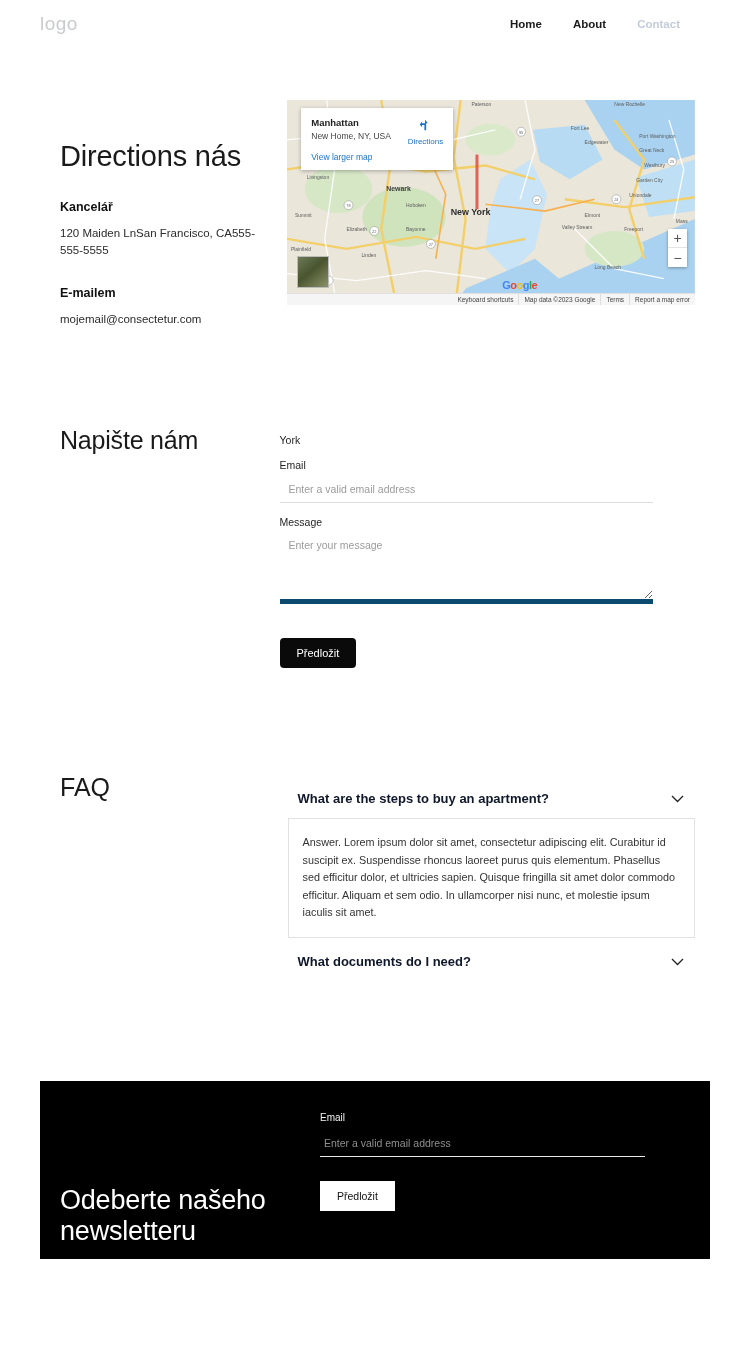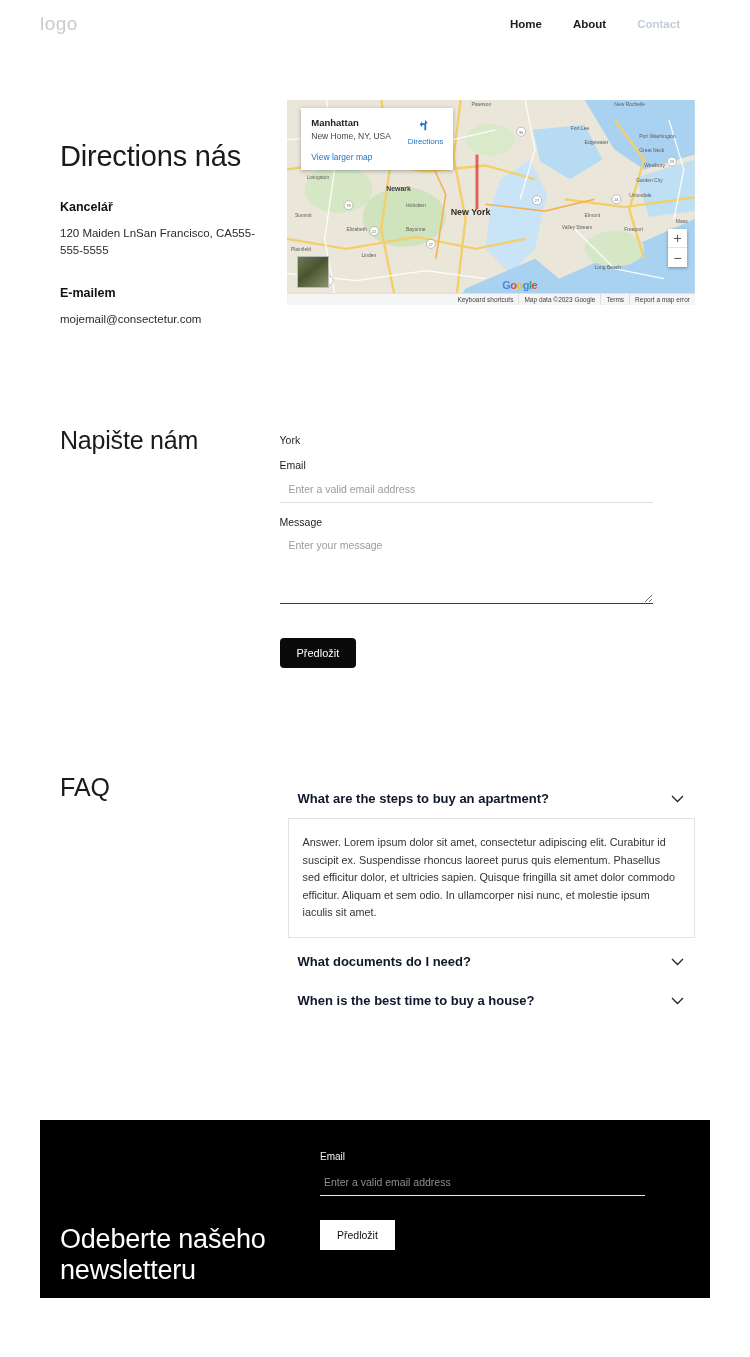--- a/index.html
+++ b/index.html
@@ -158,21 +158,21 @@
     width: 100%;
     border: none; border-bottom: 1px solid #ddd;
     font-family: "Liberation Sans", sans-serif;
     font-size: 10.5px; color: #333;
     padding: 3px 0 7px 9px;
     outline: none; background: transparent;
   }
   .finput::placeholder { color: #9b9b9b; }
   .ftextarea {
     width: 100%; height: 68px; resize: vertical;
-    border: none; border-bottom: 1px solid #0c4a6e;
+    border: none; border-bottom: 5px solid #0c4a6e;
     font-family: "Liberation Sans", sans-serif;
     font-size: 10.5px; color: #333;
     padding: 3px 0 0 9px; outline: none; background: transparent;
   }
   .ftextarea::placeholder { color: #9b9b9b; }
   .btn-dark {
     margin-top: 17px;
     background: #0a0a0a; color: #fff;
     border: none; border-radius: 4px;
     font-family: "Liberation Sans", sans-serif;
@@ -437,30 +437,20 @@
         <div class="faq-q">
           <span class="faq-q-text">What documents do I need?</span>
           <span class="chev">
             <svg width="13" height="8" viewBox="0 0 13 8">
               <path d="M1 1 L6.5 6.5 L12 1" stroke="#222" stroke-width="1.3" fill="none"></path>
             </svg>
           </span>
         </div>
       </div>
 
-      <div class="faq-item">
-        <div class="faq-q">
-          <span class="faq-q-text">When is the best time to buy a house?</span>
-          <span class="chev">
-            <svg width="13" height="8" viewBox="0 0 13 8">
-              <path d="M1 1 L6.5 6.5 L12 1" stroke="#222" stroke-width="1.3" fill="none"></path>
-            </svg>
-          </span>
-        </div>
-      </div>
 
     </div>
   </div>
 
   <div class="newsletter">
     <div class="nl-left">
       <div class="nl-head">Odeberte našeho newsletteru</div>
     </div>
     <div class="nl-right">
       <label class="nl-label">Email</label>

